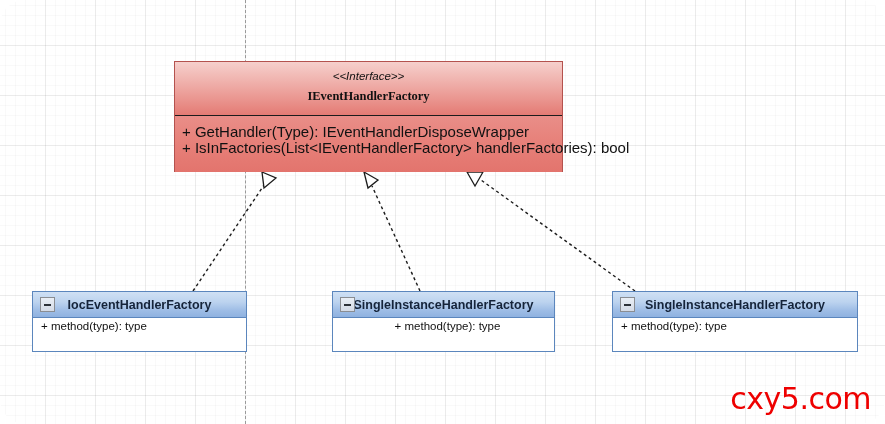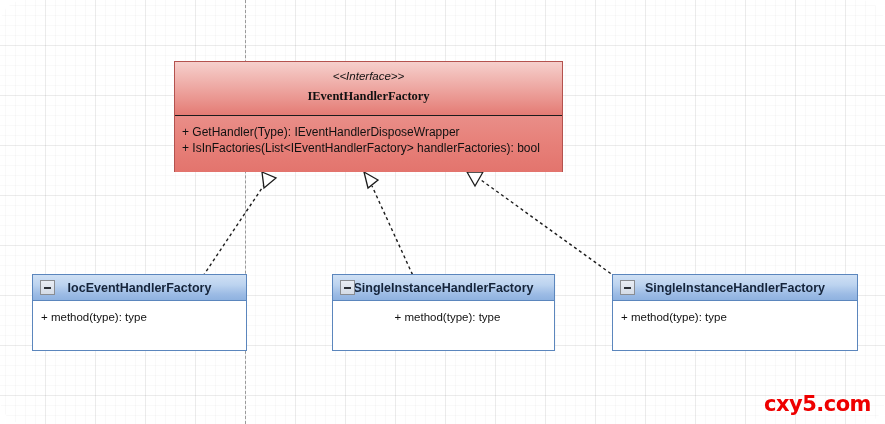--- a/index.html
+++ b/index.html
@@ -67,30 +67,30 @@
     margin-top: 5px;
     font-family: Liberation Serif, serif;
   }
   .iface-body {
     height: 56px;
     box-sizing: border-box;
     background: linear-gradient(to bottom, #e98e88 0%, #e7817a 45%, #e3746d 100%);
     padding: 8px 0 0 7px;
   }
   .iface-body div {
-    font-size: 12px;
+    font-size: 15px;
     color: #111;
     line-height: 16px;
     white-space: nowrap;
   }
 
   
   .cls {
     position: absolute;
-    top: 274px;
+    top: 291px;
     height: 62px;
     box-sizing: border-box;
     z-index: 5;
   }
   .cls-header {
     position: relative;
     height: 27px;
     box-sizing: border-box;
     border: 1px solid #5b86bd;
     background: linear-gradient(to bottom, #cfe0f4 0%, #bcd3ef 40%, #9dbce5 75%, #8fb2e0 100%);
@@ -118,26 +118,26 @@
     justify-content: center;
   }
   .collapse-box::after {
     content: "";
     display: block;
     width: 7px;
     height: 2px;
     background: #2c3138;
   }
   .cls-body {
-    height: 50px;
+    height: 34px;
     box-sizing: border-box;
     border: 1px solid #5b86bd;
     border-top: none;
     background: #ffffff;
-    padding: 9px 0 0 8px;
+    padding: 1px 0 0 8px;
   }
   .cls-body div {
     font-size: 11.5px;
     color: #111;
     line-height: 14px;
     white-space: nowrap;
   }
 
   
   .connectors {
@@ -148,22 +148,22 @@
     height: 424px;
     z-index: 3;
   }
 
   
   .watermark {
     position: absolute;
     right: 14px;
     bottom: 8px;
     font-family: "DejaVu Sans", sans-serif;
-    font-size: 21px;
-    font-weight: bold;
+    font-size: 30px;
+    font-weight: normal;
     color: #ee0000;
     letter-spacing: -0.5px;
     z-index: 8;
     user-select: none;
   }
 </style>
 </head>
 <body>
 
 <div id="canvas">

